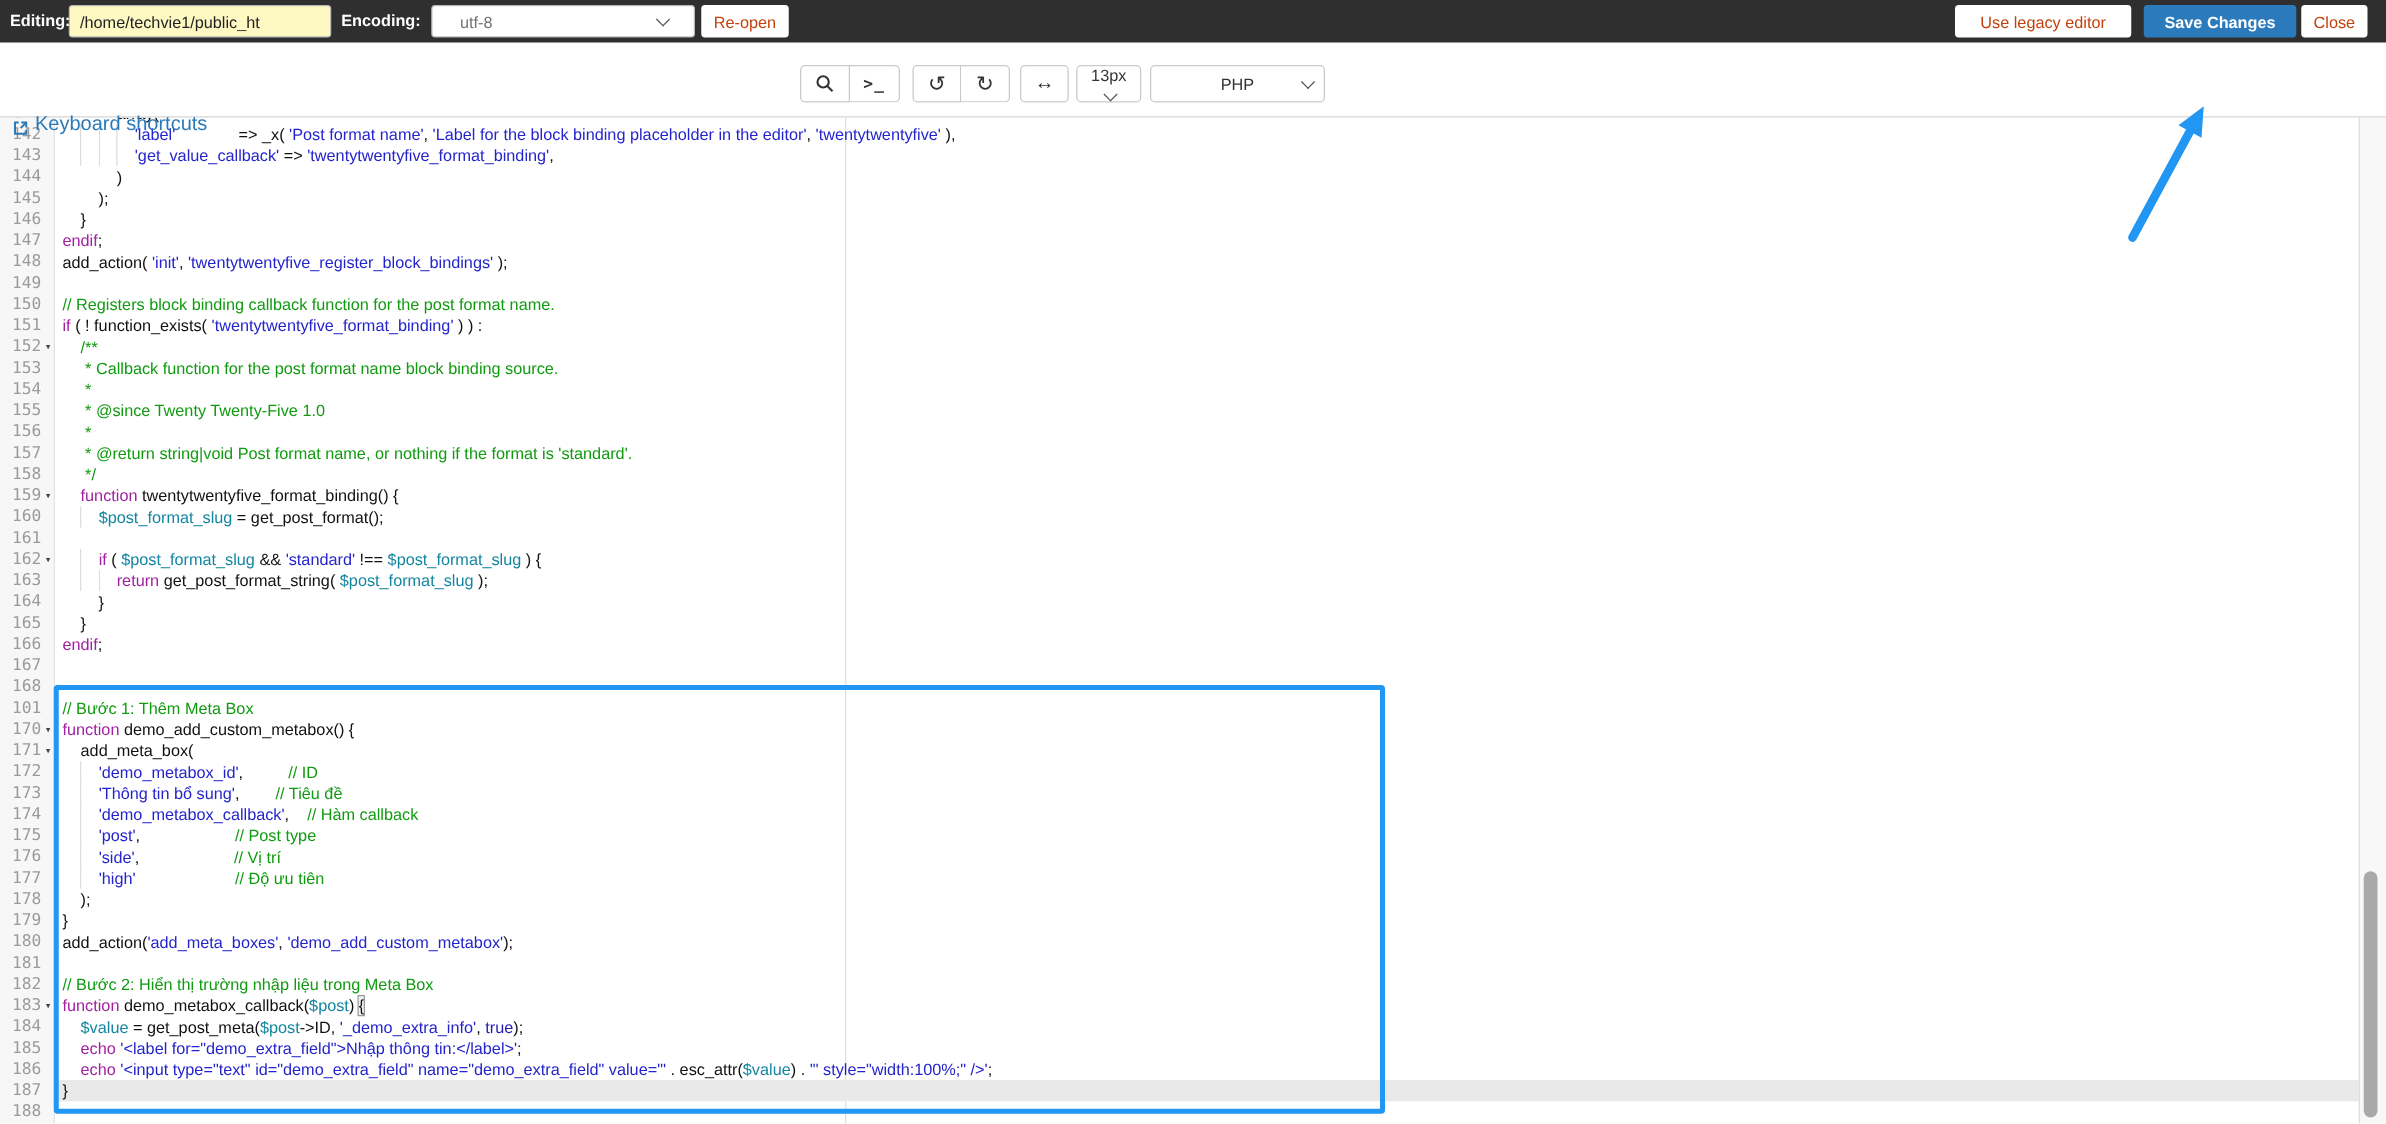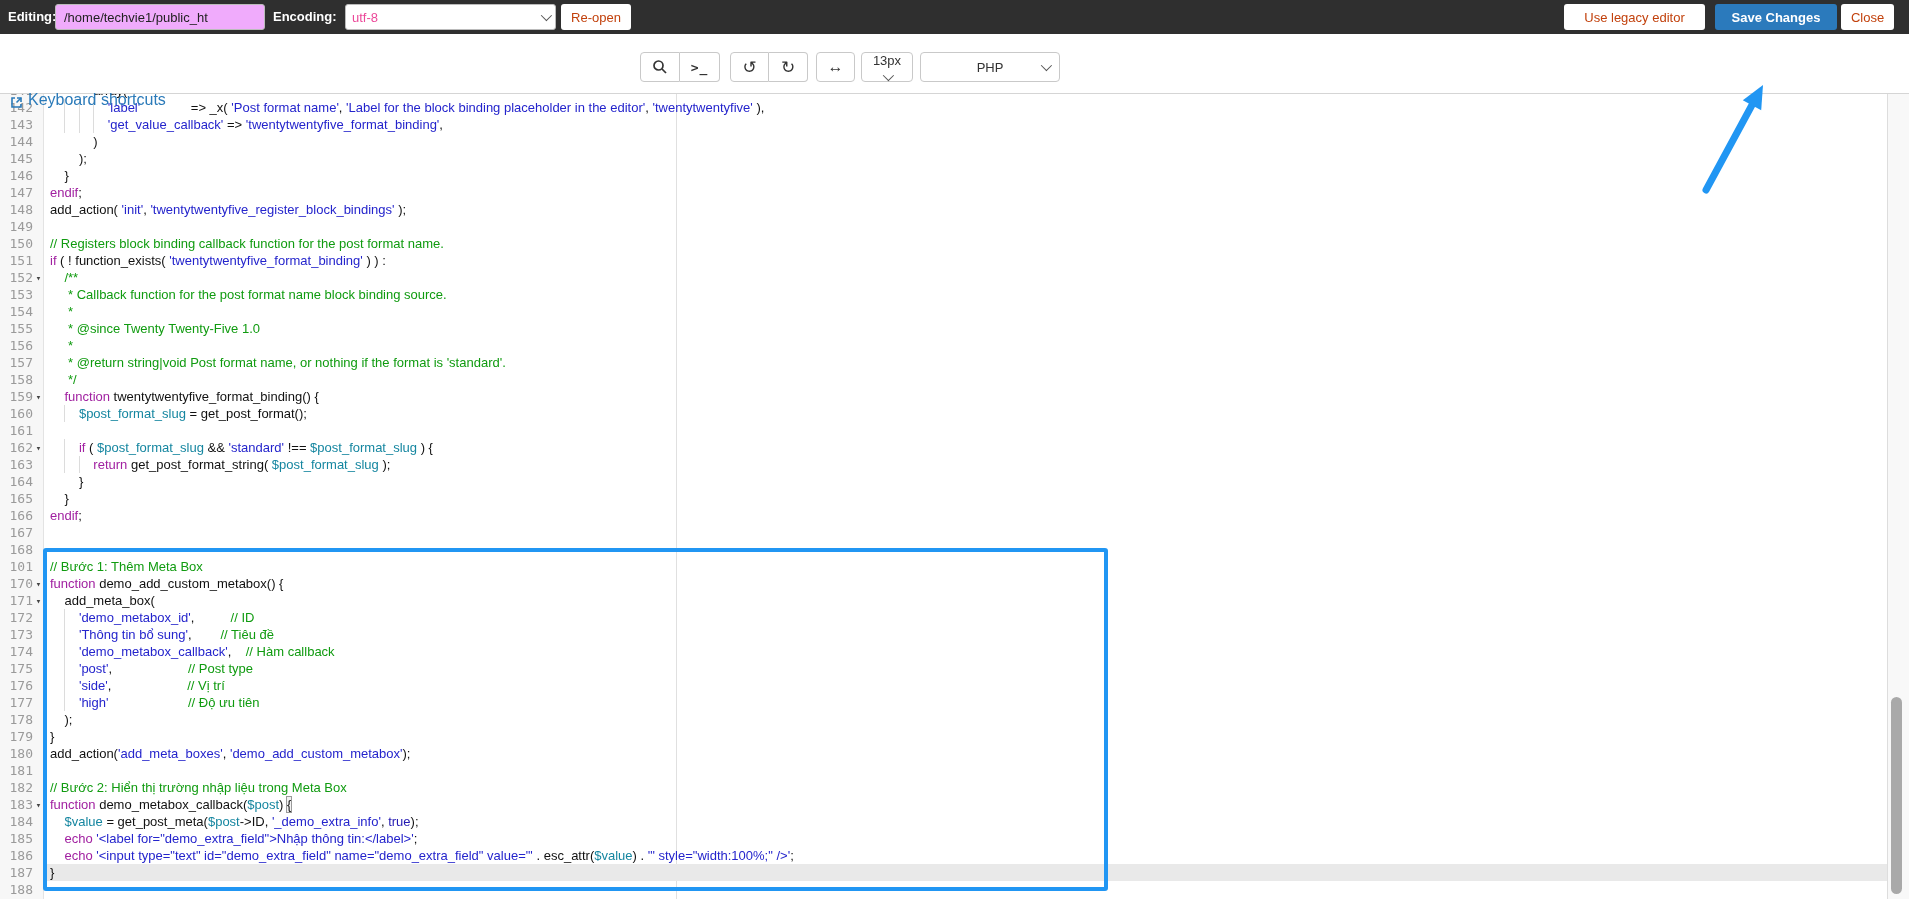--- a/index.html
+++ b/index.html
@@ -8,27 +8,27 @@
          font-family:"Liberation Sans", sans-serif; }
 
   
   .topbar { position:absolute; left:0; top:0; width:1909px; height:34px;
             background:#2f2f2f; z-index:5; }
   .topbar .lbl { position:absolute; top:0; height:34px; line-height:34px;
                  color:#fff; font-size:13px; font-weight:bold; }
   .lbl-editing { left:8px; }
   .lbl-encoding { left:273px; }
   .path-input { position:absolute; left:55px; top:4px; width:210px; height:26px;
-                border:1px solid #bbb; border-radius:3px; background:#f0abfc;
+                border:1px solid #bbb; border-radius:3px; background:#fef9c3;
                 font-size:13px; color:#222; padding:0 8px;
                 font-family:"Liberation Sans", sans-serif; }
   .enc-select { position:absolute; left:345px; top:4px; width:211px; height:26px;
                 background:#fff; border:1px solid #bbb; border-radius:3px;
-                font-size:13px; color:#ec4899; display:flex; align-items:center;
-                padding:0 6px; cursor:pointer; }
+                font-size:13px; color:#737373; display:flex; align-items:center;
+                padding:0 22px; cursor:pointer; }
   .enc-select .chev { margin-left:auto; }
   .chev { width:8px; height:8px; border-right:1.5px solid #555;
           border-bottom:1.5px solid #555; transform:rotate(45deg) translateY(-2px); }
   .tb-btn { position:absolute; top:4px; height:26px; background:#fff; border:none;
             border-radius:3px; font-size:13px; color:#c2410c; cursor:pointer;
             font-family:"Liberation Sans", sans-serif; }
   .btn-reopen { left:561px; width:70px; }
   .btn-legacy { left:1564px; width:141px; }
   .btn-save   { left:1715px; width:122px; background:#2b7abc; color:#fff; font-weight:bold; }
   .btn-close  { left:1841px; width:53px; }

